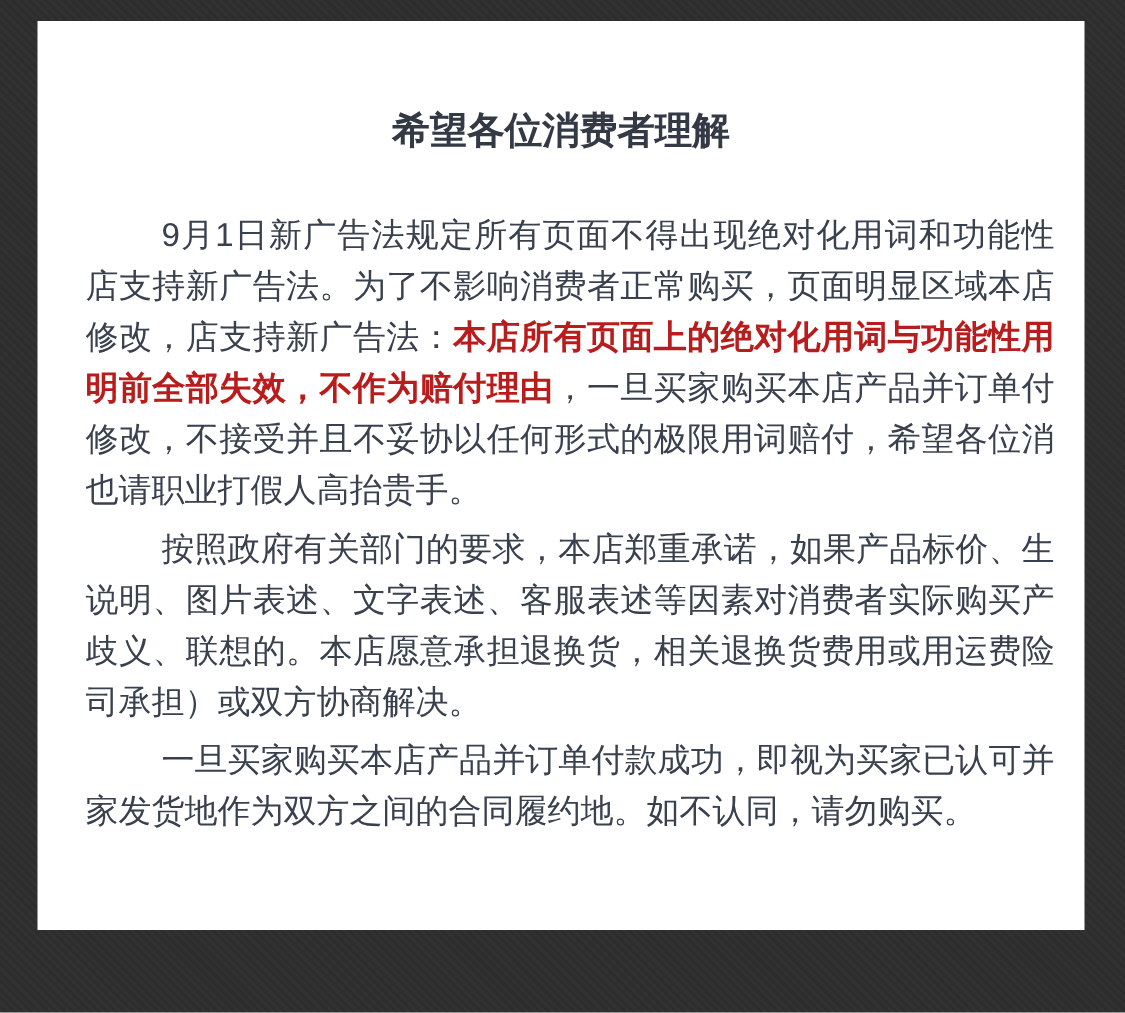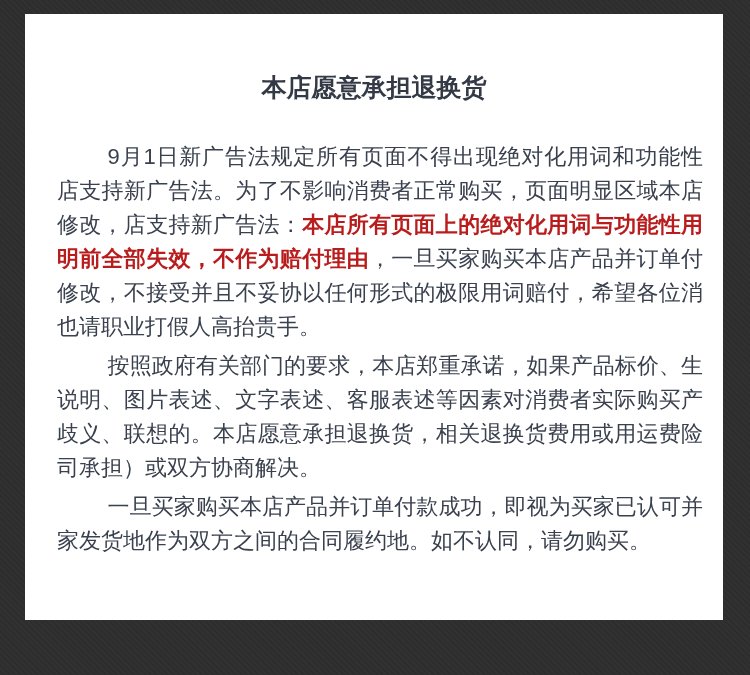--- a/index.html
+++ b/index.html
@@ -58,21 +58,21 @@
   }
   .red {
     color: #b91c1c;
     font-weight: bold;
   }
 </style>
 </head>
 <body>
 
 <div class="card">
-  <h1 class="title">本店愿意承担退换货</h1>
+  <h1 class="title">希望各位消费者理解</h1>
   <div>
       <div class="para">
         <div class="line first fill"><span>9月1日新广告法规定所有页面不得出现绝对化用词和功能性用语，本</span></div>
         <div class="line fill"><span>店支持新广告法。为了不影响消费者正常购买，页面明显区域本店已在排查</span></div>
         <div class="line fill"><span>修改，店支持新广告法：</span><span class="red">本店所有页面上的绝对化用词与功能性用词在此声</span></div>
         <div class="line fill"><span class="red">明前全部失效，不作为赔付理由</span><span>，一旦买家购买本店产品并订单付款成功</span></div>
         <div class="line fill"><span>修改，不接受并且不妥协以任何形式的极限用词赔付，希望各位消费者理解，</span></div>
         <div class="line"><span>也请职业打假人高抬贵手。</span></div>
       </div>
       <div class="para">

